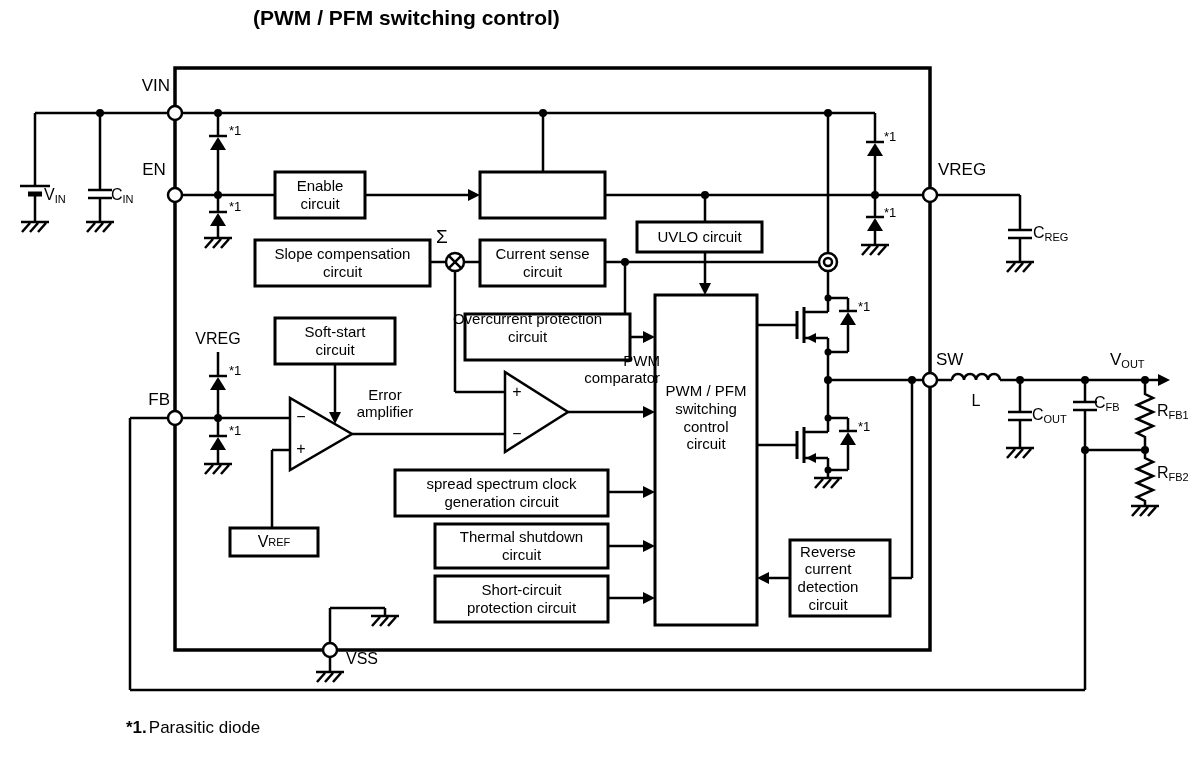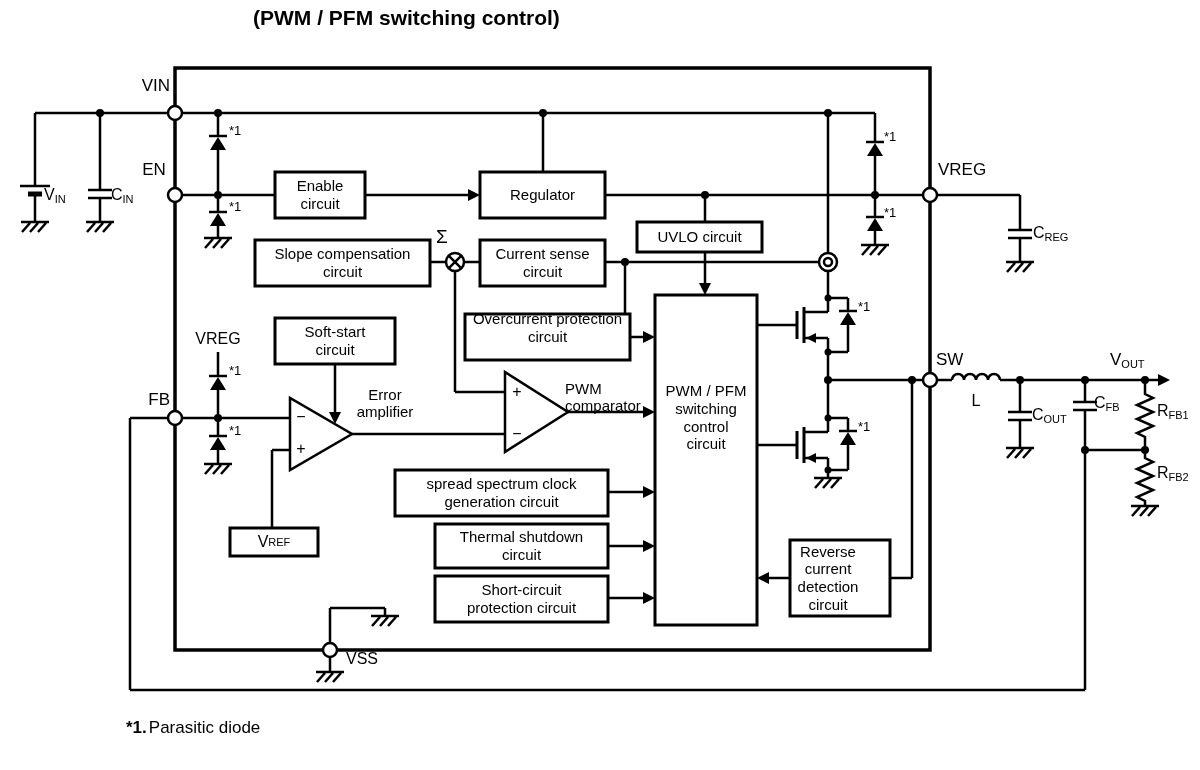--- a/index.html
+++ b/index.html
@@ -189,27 +189,26 @@
   <circle class="pin" cx="330" cy="650" r="7"></circle>
 </svg>
 
 <div class="lbl" style="left:253px;top:6px;font-size:21px;font-weight:bold" data-bind="title">(PWM / PFM switching control)</div>
 <div class="lbl" style="left:126px;top:718px;font-size:17px">
   <span style="font-weight:bold" data-bind="footnote.marker">*1.</span><span style="margin-left:2px" data-bind="footnote.text">Parasitic diode</span>
 </div>
 
 <div class="box" style="left:275px;top:172px;width:90px;height:46px" data-bind="blocks.enable">Enable
 circuit</div>
-<div class="box" style="left:480px;top:172px;width:125px;height:46px" data-bind="blocks.regulator">Regulator</div>
 <div class="box" style="left:255px;top:240px;width:175px;height:46px" data-bind="blocks.slope_compensation">Slope compensation
 circuit</div>
 <div class="box" style="left:480px;top:240px;width:125px;height:46px" data-bind="blocks.current_sense">Current sense
 circuit</div>
 <div class="box" style="left:637px;top:222px;width:125px;height:30px" data-bind="blocks.uvlo">UVLO circuit</div>
-<div class="box" style="left:465px;top:314px;width:165px;height:28px" data-bind="blocks.overcurrent">Overcurrent protection
+<div class="box" style="left:445px;top:314px;width:165px;height:28px" data-bind="blocks.overcurrent">Overcurrent protection
 circuit</div>
 <div class="box" style="left:275px;top:318px;width:120px;height:46px" data-bind="blocks.soft_start">Soft-start
 circuit</div>
 <div class="box" style="left:655px;top:295px;width:102px;height:245px" data-bind="blocks.pwm_pfm">PWM / PFM
 switching
 control
 circuit</div>
 <div class="box" style="left:395px;top:470px;width:213px;height:46px" data-bind="blocks.spread_spectrum">spread spectrum clock
 generation circuit</div>
 <div class="box" style="left:435px;top:524px;width:173px;height:44px" data-bind="blocks.thermal">Thermal shutdown
@@ -229,21 +228,21 @@
 <div class="lbl" style="left:138px;top:160px;width:32px;text-align:center;font-size:17px" data-bind="pins.en">EN</div>
 <div class="lbl" style="left:136px;top:390px;width:34px;text-align:right;font-size:17px" data-bind="pins.fb">FB</div>
 <div class="lbl" style="left:938px;top:160px;font-size:17px" data-bind="pins.vreg">VREG</div>
 <div class="lbl" style="left:936px;top:350px;font-size:17px" data-bind="pins.sw">SW</div>
 <div class="lbl" style="left:346px;top:650px;font-size:16px" data-bind="pins.vss">VSS</div>
 
 <div class="lbl" style="left:186px;top:330px;width:64px;text-align:center;font-size:16px" data-bind="labels.vreg_internal">VREG</div>
 <div class="lbl" style="left:436px;top:226px;font-size:19px" data-bind="labels.sigma">Σ</div>
 <div class="lbl" style="left:340px;top:386px;width:90px;text-align:center;font-size:15px" data-bind="labels.error_amplifier">Error
 amplifier</div>
-<div class="lbl" style="left:565px;top:380px;width:95px;text-align:left;font-size:15px" data-bind="labels.pwm_comparator">PWM
+<div class="lbl" style="left:565px;top:352px;width:95px;text-align:right;font-size:15px" data-bind="labels.pwm_comparator">PWM
 comparator</div>
 <div class="lbl" style="left:966px;top:392px;width:20px;text-align:center;font-size:16px" data-bind="labels.inductor">L</div>
 
 <div class="lbl" style="left:293px;top:408px;width:16px;text-align:center;font-size:16px" data-bind="labels.minus">−</div>
 <div class="lbl" style="left:293px;top:440px;width:16px;text-align:center;font-size:16px" data-bind="labels.plus">+</div>
 <div class="lbl" style="left:509px;top:383px;width:16px;text-align:center;font-size:16px" data-bind="labels.plus">+</div>
 <div class="lbl" style="left:509px;top:425px;width:16px;text-align:center;font-size:16px" data-bind="labels.minus">−</div>
 
 <div class="lbl" style="left:229px;top:124px;font-size:13px" data-bind="labels.star1">*1</div>
 <div class="lbl" style="left:229px;top:200px;font-size:13px" data-bind="labels.star1">*1</div>

